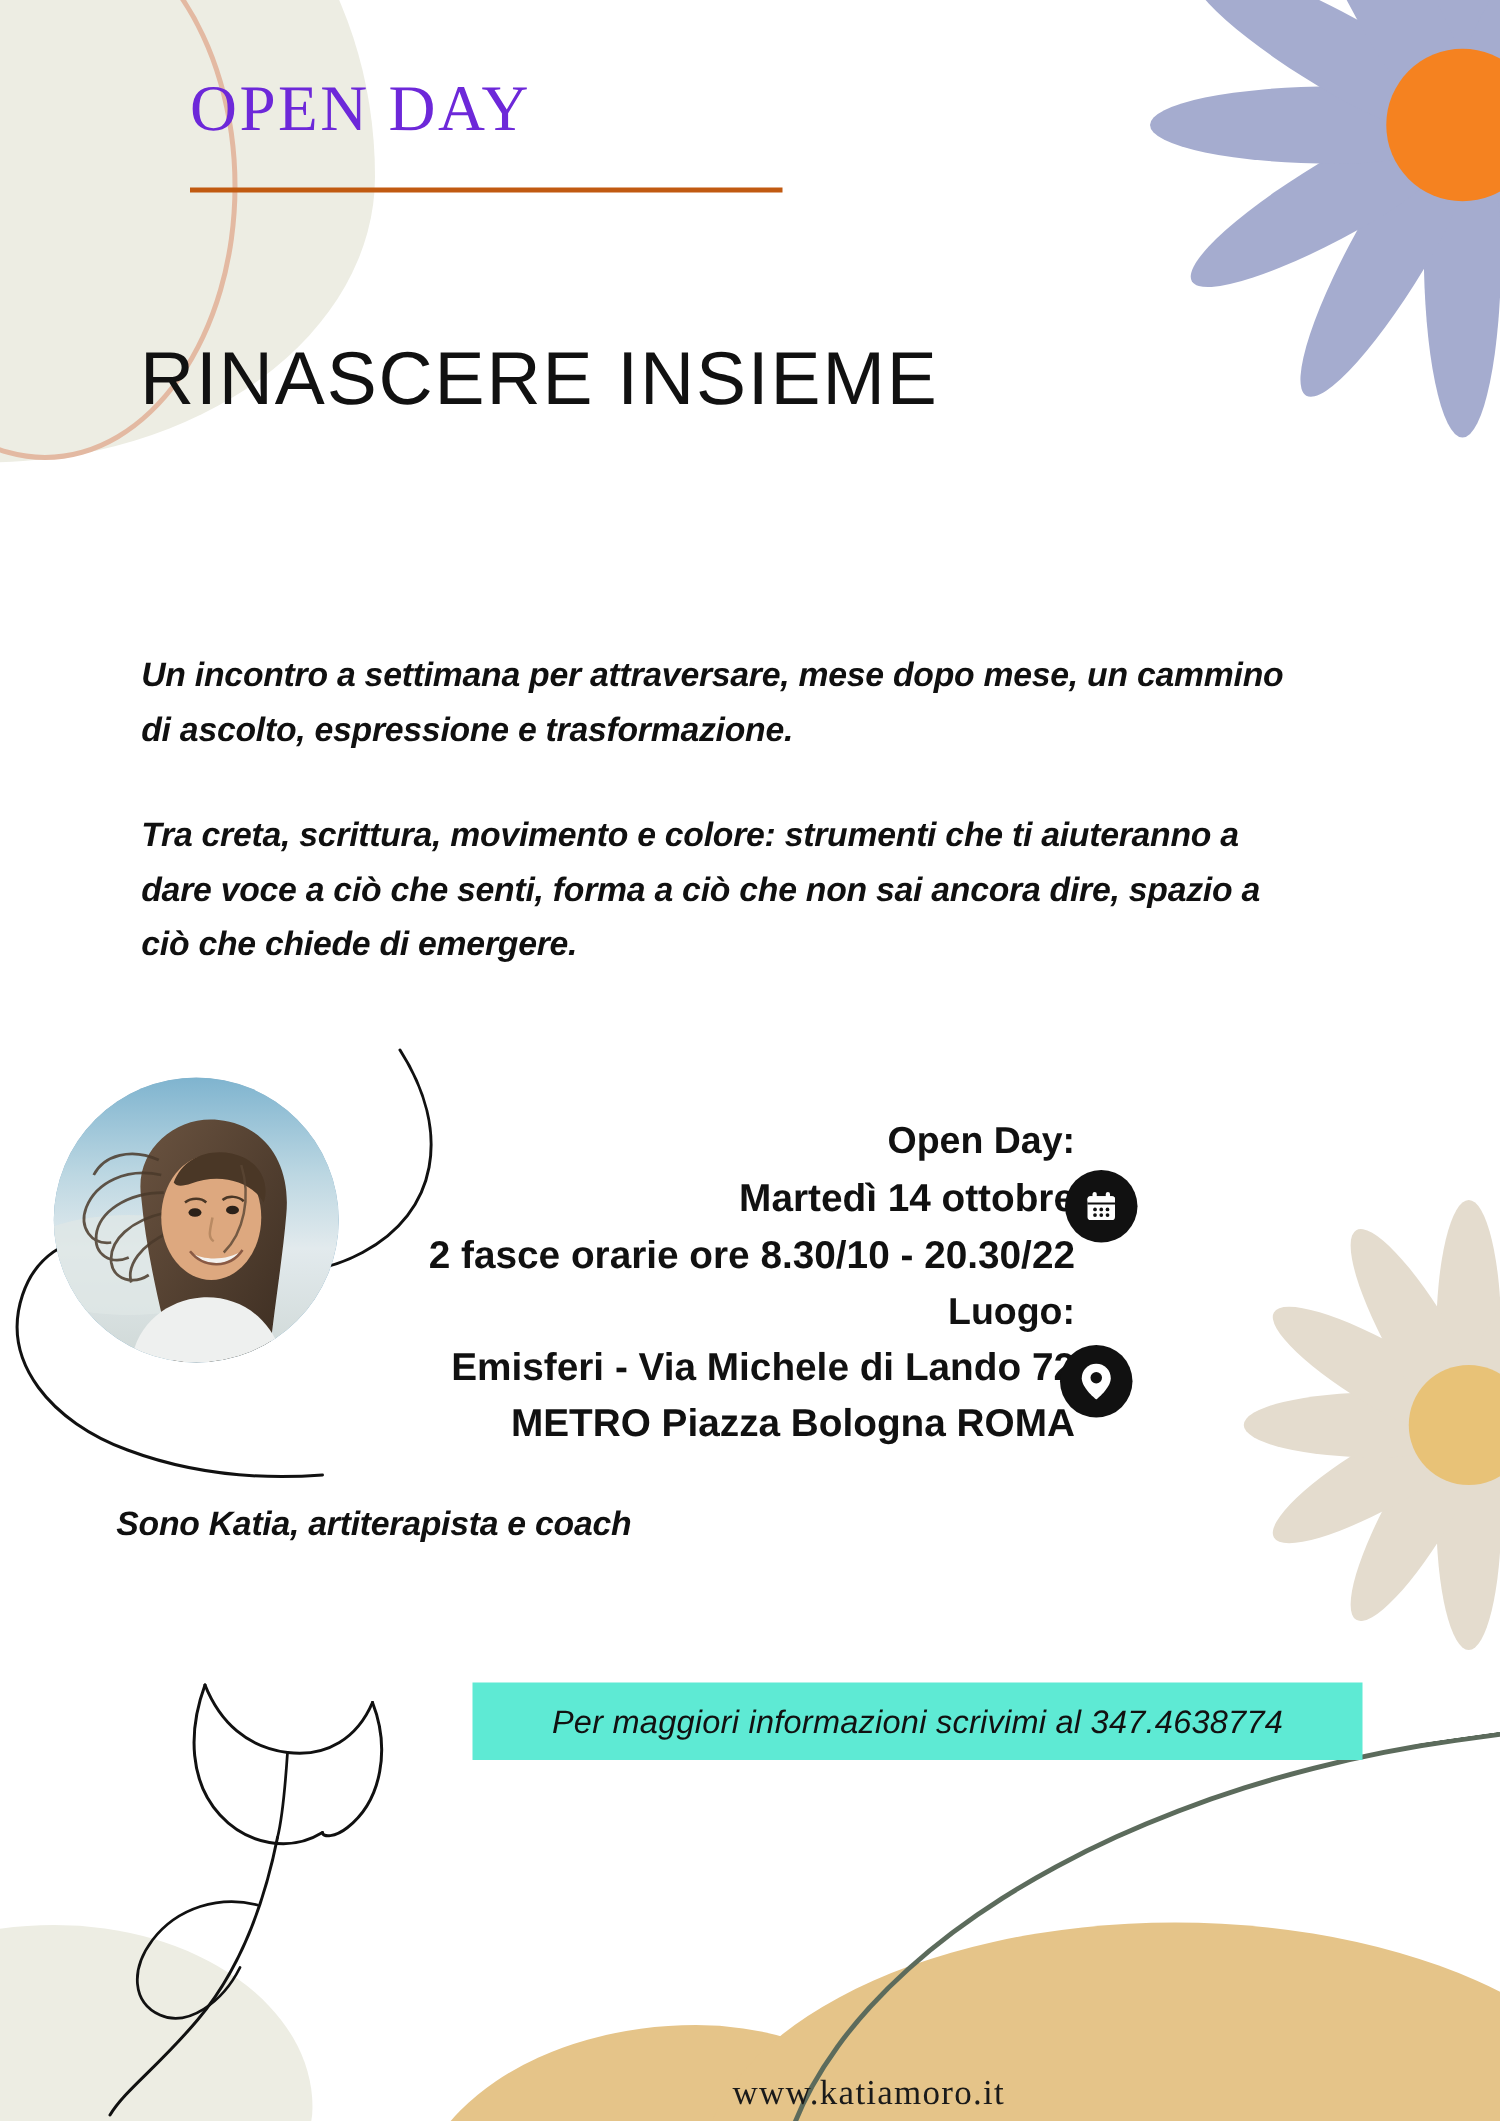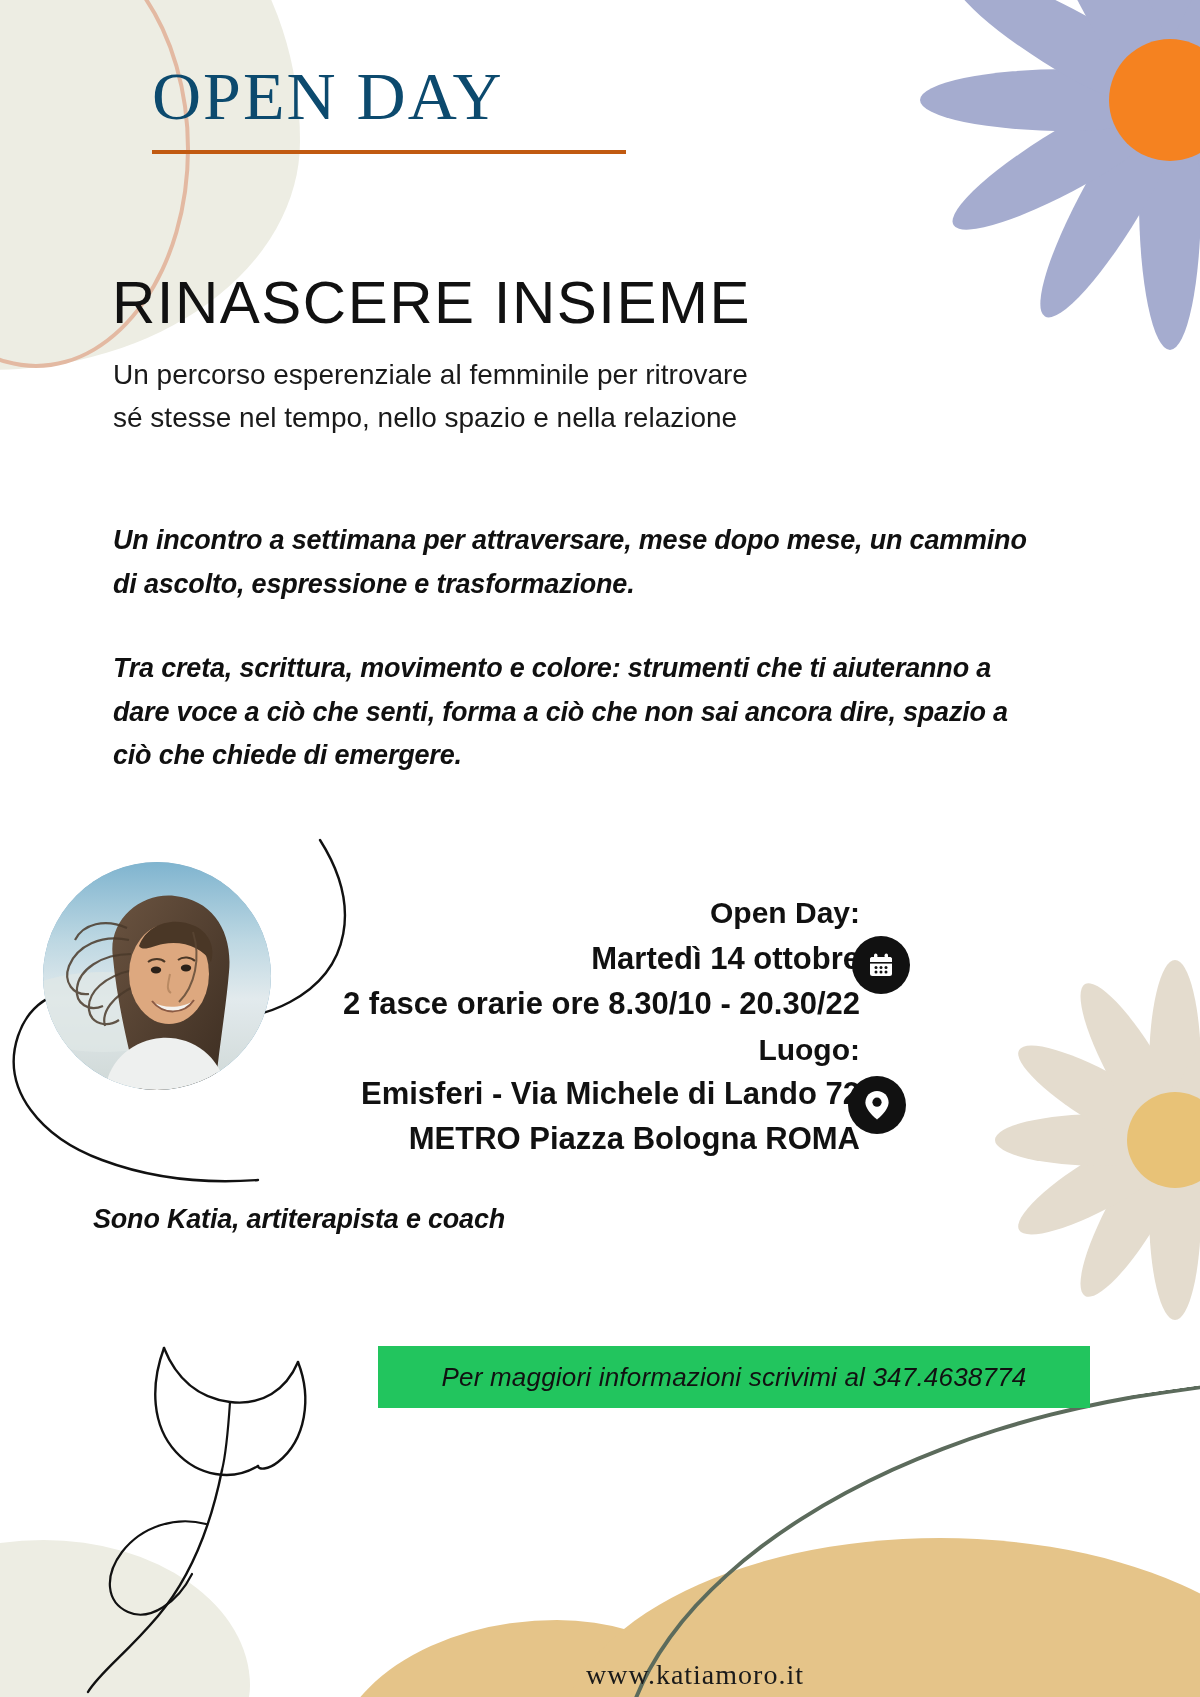--- a/index.html
+++ b/index.html
@@ -115,24 +115,24 @@
     position: absolute;
     inset: 0;
     z-index: 5;
   }
 
   
   .title-open-day {
     position: absolute;
     left: 152px; top: 62px;
     font-family: "Liberation Serif", serif;
-    font-size: 68px;
+    font-size: 52px;
     font-weight: 400;
     letter-spacing: 2px;
-    color: #0c4a6e;
+    color: #6d28d9;
     line-height: 1;
   }
   .title-rule {
     position: absolute;
     left: 152px; top: 150px;
     width: 474px; height: 4px;
     background: #C15A11;
   }
 
   .heading-main {
@@ -227,21 +227,21 @@
     line-height: 1.58;
     color: #101010;
     letter-spacing: -0.2px;
   }
 
   
   .contact-banner {
     position: absolute;
     left: 378px; top: 1346px;
     width: 712px; height: 62px;
-    background: #22c55e;
+    background: #5eead4;
     display: flex;
     align-items: center;
     justify-content: center;
     z-index: 5;
   }
   .contact-banner .txt {
     font-size: 26px;
     font-style: italic;
     color: #111;
     letter-spacing: 0.2px;
@@ -373,21 +373,20 @@
     </svg>
   </div>
 
   <div class="content">
 
     <div class="title-open-day">OPEN DAY</div>
     <div class="title-rule"></div>
 
     <h1 class="heading-main">RINASCERE INSIEME</h1>
 
-    <p class="lede">Un percorso esperenziale al femminile per ritrovare sé stesse nel tempo, nello spazio e nella relazione</p>
 
     <p class="body-block block-1">Un incontro a settimana per attraversare, mese dopo mese, un cammino di ascolto, espressione e trasformazione.</p>
     <p class="body-block block-2">Tra creta, scrittura, movimento e colore: strumenti che ti aiuteranno a dare voce a ciò che senti, forma a ciò che non sai ancora dire, spazio a ciò che chiede di emergere.</p>
 
     <div class="details">
       <div class="lbl">Open Day:</div>
       <div class="val detail-row-date">Martedì 14 ottobre</div>
       <div class="val">2 fasce orarie ore 8.30/10 - 20.30/22</div>
       <div class="lbl">Luogo:</div>
       <div class="val">Emisferi - Via Michele di Lando 72</div>

